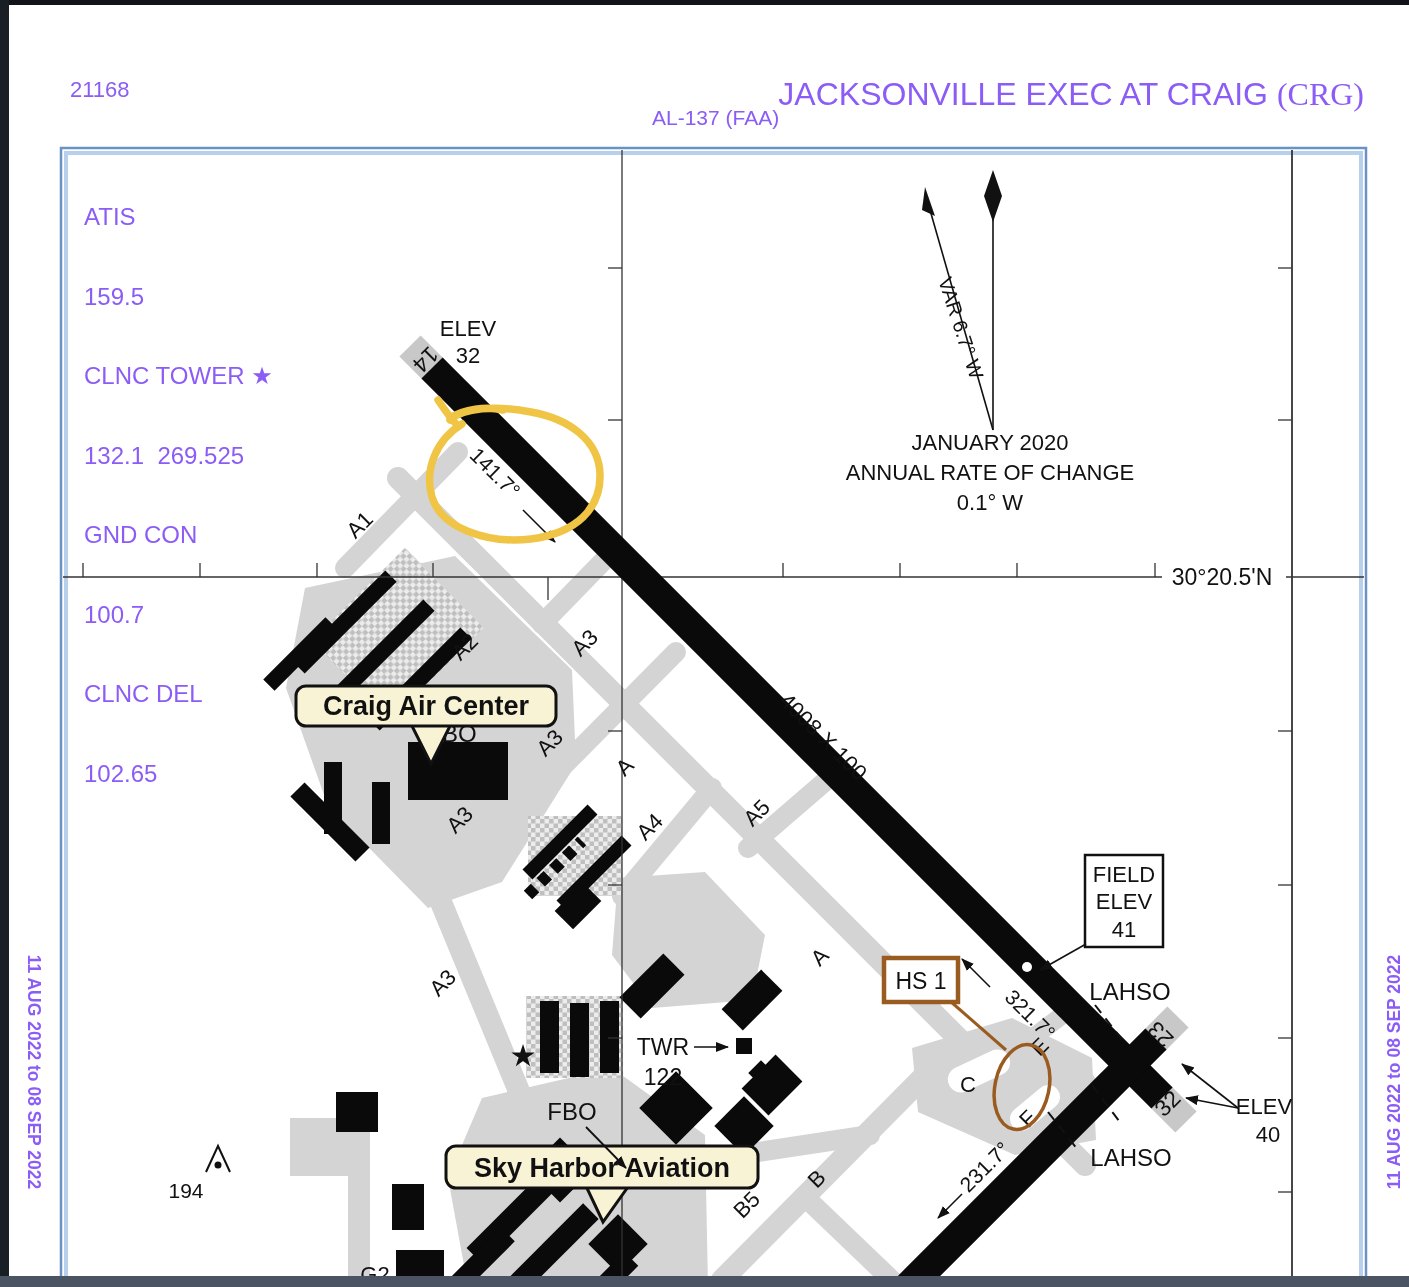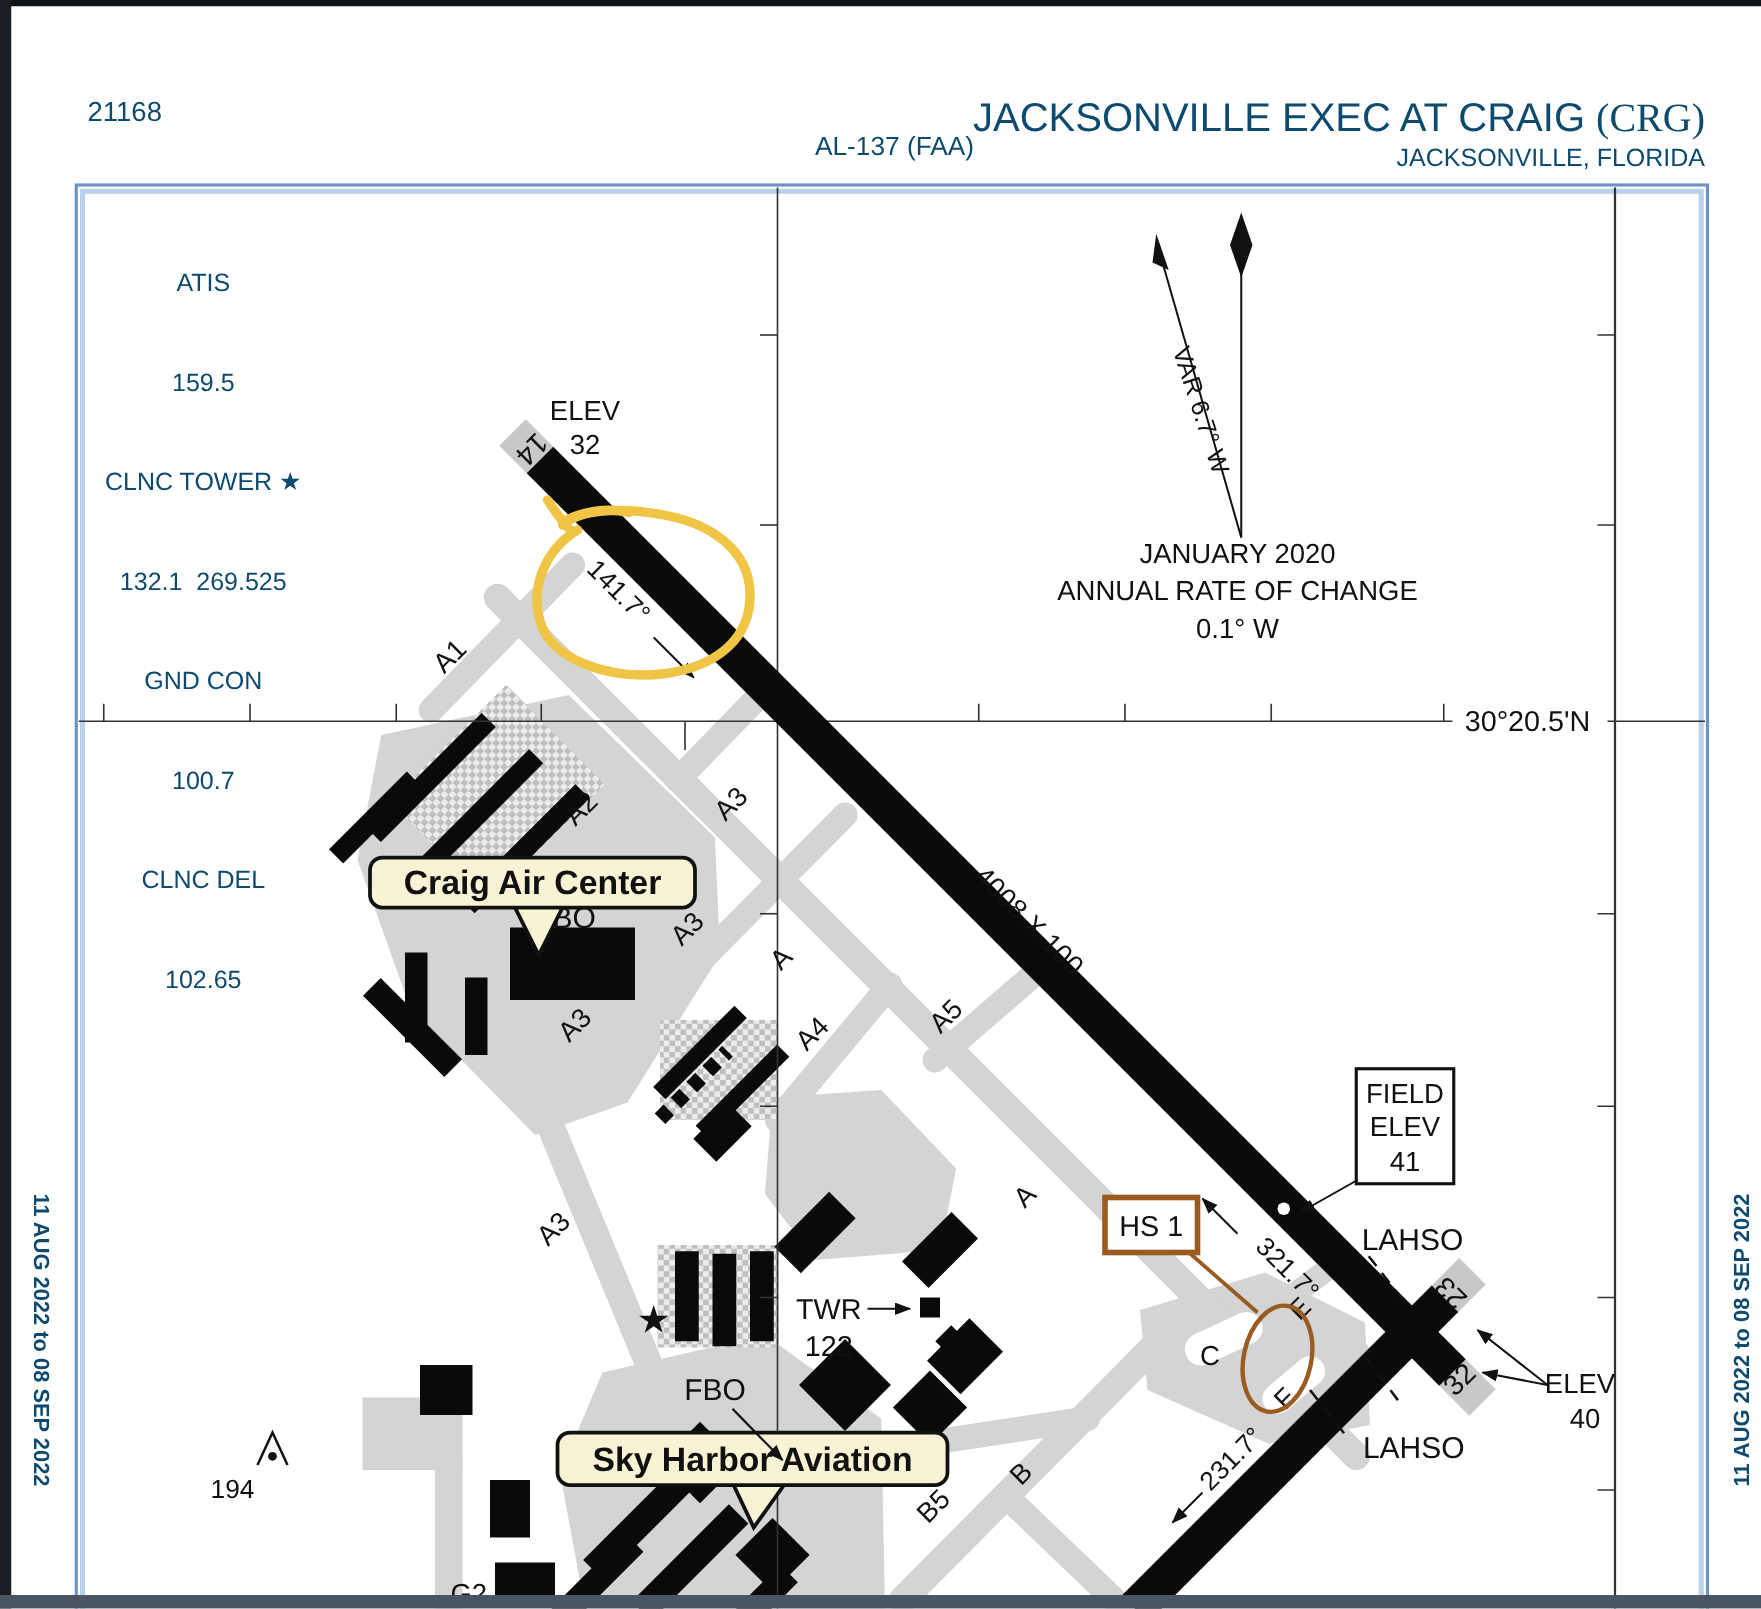--- a/index.html
+++ b/index.html
@@ -1,51 +1,50 @@
 <!DOCTYPE html>
 <html><head>
 <meta charset="utf-8">
 <style>
   html,body{margin:0;padding:0;background:#ffffff;}
   .stage{position:relative;width:1409px;height:1287px;overflow:hidden;background:#fff;
-         font-family:"Liberation Sans",sans-serif;color:#0c4a6e;}
+         font-family:"Liberation Sans",sans-serif;color:#8b5cf6;}
   .edge-top{position:absolute;left:0;top:0;width:100%;height:5px;background:#101318;z-index:20;}
   .edge-left{position:absolute;left:0;top:0;width:9px;height:100%;background:#1a1e25;z-index:20;}
   .edge-bottom{position:absolute;left:0;top:1276px;width:100%;height:11px;background:#4a5462;z-index:20;}
   .hdr{position:absolute;z-index:5;}
   #chart-number{left:70px;top:77px;font-size:22px;}
   #page-title{left:67px;top:97px;font-size:41px;letter-spacing:-1px;}
   #al-ref{left:652px;top:106px;font-size:21px;}
   .hdr-right{right:45px;top:76px;text-align:right;}
   #airport-name-line{font-size:32px;white-space:nowrap;}
   #airport-code{font-family:"Liberation Serif",serif;}
   #city-line{font-size:20px;margin-top:3px;}
   .margin-date{position:absolute;z-index:6;font-size:17.5px;font-weight:bold;white-space:nowrap;}
   #date-left{left:33px;top:1072px;transform:translate(-50%,-50%) rotate(90deg);}
   #date-right{left:1394px;top:1072px;transform:translate(-50%,-50%) rotate(-90deg);}
-  .comms{position:absolute;left:84px;top:161px;z-index:5;font-size:20px;line-height:26.5px;white-space:pre;text-align:center;}
+  .comms{position:absolute;left:84px;top:151px;z-index:5;font-size:24px;line-height:26.5px;white-space:pre;}
   svg.map{position:absolute;left:0;top:0;z-index:1;}
   svg text{font-family:"Liberation Sans",sans-serif;fill:#111;}
   .t20{font-size:20px;} .t21{font-size:21px;} .t22{font-size:22px;} .t23{font-size:23px;} .t24{font-size:24px;}
   .callout-text{font-size:27px;font-weight:bold;}
 </style>
 </head>
 <body>
 
 <div class="stage">
 
   <div class="edge-top"></div>
   <div class="edge-left"></div>
   <div class="edge-bottom"></div>
 
   <div class="hdr" id="chart-number">21168</div>
   <div class="hdr" id="al-ref">AL-137 (FAA)</div>
   <div class="hdr hdr-right">
     <div id="airport-name-line"><span>JACKSONVILLE EXEC AT CRAIG</span> <span id="airport-code">(CRG)</span></div>
-    <div id="city-line">JACKSONVILLE, FLORIDA</div>
   </div>
 
   <div class="margin-date" id="date-left">11 AUG 2022 to 08 SEP 2022</div>
   <div class="margin-date" id="date-right">11 AUG 2022 to 08 SEP 2022</div>
 
   <div class="comms">
     <div>ATIS</div>
     <div>159.5</div>
     <div>CLNC TOWER ★</div>
     <div>132.1  269.525</div>

